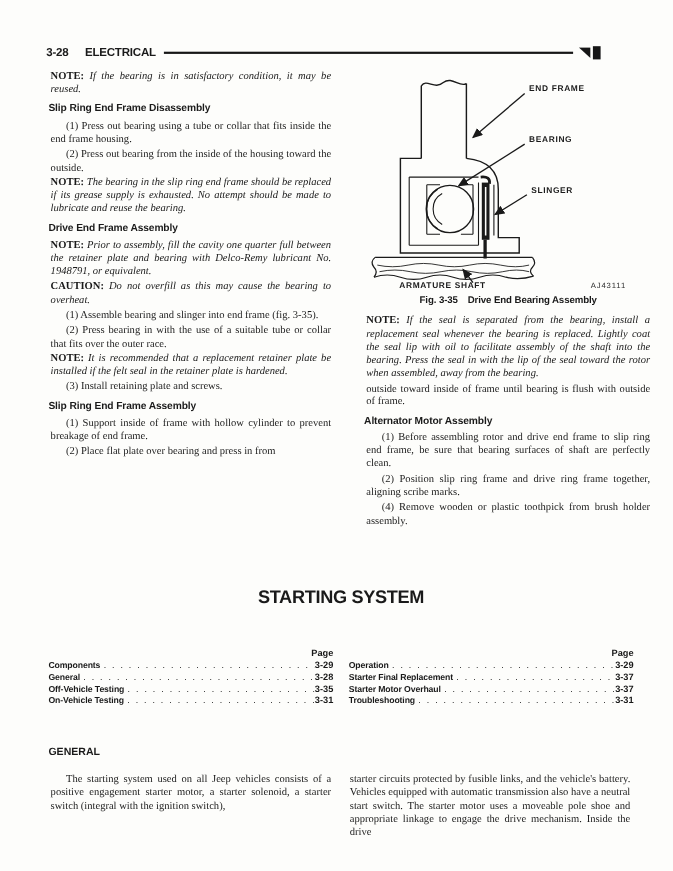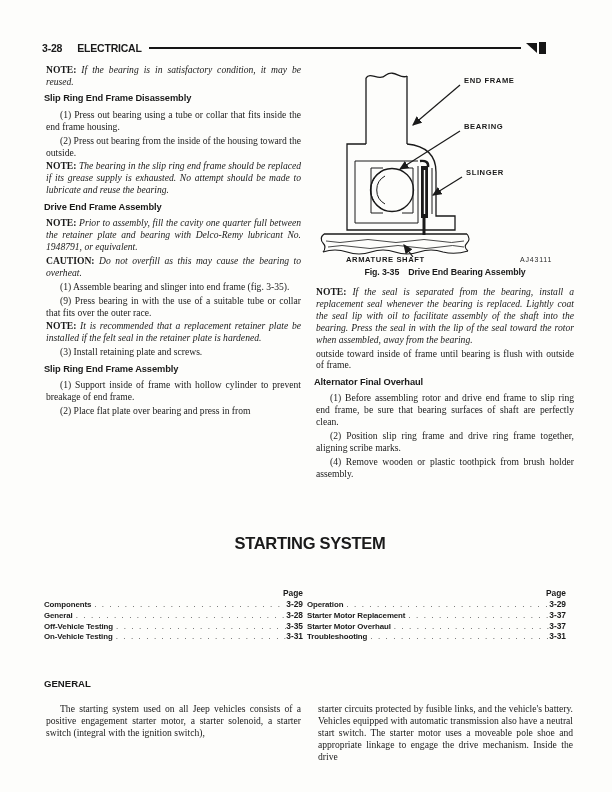--- a/index.html
+++ b/index.html
@@ -23,21 +23,21 @@
   }
   .hdr-sec { margin-left:15px; }
   .hdr-rule { flex:1; height:1.6px; background:#161616; margin:0 5px 0 7px; }
   .tab-icon { display:flex; align-items:flex-start; }
   .tab-tri { width:11px; height:10px; background:#161616; clip-path:polygon(0 0,100% 0,100% 100%); margin-top:1px; }
   .tab-bar { width:7px; height:12px; background:#161616; margin-left:2px; }
 
   
   .col { position:absolute; top:62px; width:259px; }
   .col-left  { left:44px; }
-  .col-right { left:314px; width:262px; }
+  .col-right { left:331px; width:262px; }
 
   p.body {
     font-size:9.6px; line-height:11.9px;
     text-align:justify; margin:2px;
   }
   p.step { text-indent:14px; }
   .note { margin:5px 0 5px; }
   .nlabel { font-weight:bold; }
   .ntext  { font-style:italic; }
   h3.sub {
@@ -57,21 +57,21 @@
   }
   .caption .cap-fig { margin-right:9px; }
 
   
   .starting { position:absolute; left:44px; top:534px; width:532px; }
   .big-title {
     text-align:center;
     font:bold 16.5px/18px "Liberation Sans", sans-serif;
     letter-spacing:-0.3px;
   }
-  .toc { display:flex; gap:4px; margin-top:36px;align-items:flex-end; }
+  .toc { display:flex; gap:14px; margin-top:36px;align-items:flex-end; }
   .toc-col { width:259px; }
   .toc-pagehdr {
     text-align:right;
     font:bold 8.4px/10px "Liberation Sans", sans-serif;
     margin-bottom:1px;
   }
   .toc-row { display:flex; align-items:baseline; height:10.8px; }
   .toc-label { font:bold 7.9px "Liberation Sans", sans-serif; letter-spacing:-0.1px; white-space:nowrap; }
   .leader { flex:1; overflow:hidden; white-space:nowrap; font:8px "Liberation Sans", sans-serif; letter-spacing:1.6px; padding:0 3px; }
   .toc-page { font:bold 8.4px "Liberation Sans", sans-serif; }
@@ -100,21 +100,21 @@
   <div class="col col-left">
     <p class="body note"><span class="nlabel">NOTE:</span> <span class="ntext">If the bearing is in satisfactory condition, it may be reused.</span></p>
     <h3 class="sub">Slip Ring End Frame Disassembly</h3>
     <p class="body step">(1) Press out bearing using a tube or collar that fits inside the end frame housing.</p>
     <p class="body step">(2) Press out bearing from the inside of the housing toward the outside.</p>
     <p class="body note"><span class="nlabel">NOTE:</span> <span class="ntext">The bearing in the slip ring end frame should be replaced if its grease supply is exhausted. No attempt should be made to lubricate and reuse the bearing.</span></p>
     <h3 class="sub">Drive End Frame Assembly</h3>
     <p class="body note"><span class="nlabel">NOTE:</span> <span class="ntext">Prior to assembly, fill the cavity one quarter full between the retainer plate and bearing with Delco-Remy lubricant No. 1948791, or equivalent.</span></p>
     <p class="body note"><span class="nlabel">CAUTION:</span> <span class="ntext">Do not overfill as this may cause the bearing to overheat.</span></p>
     <p class="body step">(1) Assemble bearing and slinger into end frame (fig. 3-35).</p>
-    <p class="body step">(9) Press bearing in with the use of a suitable tube or collar that fits over the outer race.</p>
+    <p class="body step">(2) Press bearing in with the use of a suitable tube or collar that fits over the outer race.</p>
     <p class="body note"><span class="nlabel">NOTE:</span> <span class="ntext">It is recommended that a replacement retainer plate be installed if the felt seal in the retainer plate is hardened.</span></p>
     <p class="body step">(3) Install retaining plate and screws.</p>
     <h3 class="sub">Slip Ring End Frame Assembly</h3>
     <p class="body step">(1) Support inside of frame with hollow cylinder to prevent breakage of end frame.</p>
     <p class="body step">(2) Place flat plate over bearing and press in from</p>
   </div>
 
   <div class="col col-right">
 
     <div class="figure-wrap">
@@ -177,21 +177,21 @@
         <text class="fig-code" x="206" y="198">AJ43111</text>
       </svg>
     </div>
 
     <div class="caption">
       <span class="cap-fig">Fig. 3-35</span><span>Drive End Bearing Assembly</span>
     </div>
 
     <p class="body note"><span class="nlabel">NOTE:</span> <span class="ntext">If the seal is separated from the bearing, install a replacement seal whenever the bearing is replaced. Lightly coat the seal lip with oil to facilitate assembly of the shaft into the bearing. Press the seal in with the lip of the seal toward the rotor when assembled, away from the bearing.</span></p>
     <p class="body">outside toward inside of frame until bearing is flush with outside of frame.</p>
-    <h3 class="sub">Alternator Final Overhaul</h3>
+    <h3 class="sub">Alternator Motor Assembly</h3>
     <p class="body step">(1) Before assembling rotor and drive end frame to slip ring end frame, be sure that bearing surfaces of shaft are perfectly clean.</p>
     <p class="body step">(2) Position slip ring frame and drive ring frame together, aligning scribe marks.</p>
     <p class="body step">(4) Remove wooden or plastic toothpick from brush holder assembly.</p>
   </div>
 
   <div class="starting">
     <div class="big-title">STARTING SYSTEM</div>
     <div class="toc">
       <div class="toc-col">
         <div class="toc-pagehdr">Page</div>
@@ -217,21 +217,21 @@
           </div>
       </div>
       <div class="toc-col">
         <div class="toc-pagehdr">Page</div>
         <div class="toc-row">
             <span class="toc-label">Operation</span>
             <span class="leader">. . . . . . . . . . . . . . . . . . . . . . . . . . . . . . . . . . . . . . . . . . . . . . . . . . . . . . . . . . . . . . . . . . . . . . . . . . . . . . . . . . . . . . . . . . </span>
             <span class="toc-page">3-29</span>
           </div>
         <div class="toc-row">
-            <span class="toc-label">Starter Motor Replacement</span>
+            <span class="toc-label">Starter Final Replacement</span>
             <span class="leader">. . . . . . . . . . . . . . . . . . . . . . . . . . . . . . . . . . . . . . . . . . . . . . . . . . . . . . . . . . . . . . . . . . . . . . . . . . . . . . . . . . . . . . . . . . </span>
             <span class="toc-page">3-37</span>
           </div>
         <div class="toc-row">
             <span class="toc-label">Starter Motor Overhaul</span>
             <span class="leader">. . . . . . . . . . . . . . . . . . . . . . . . . . . . . . . . . . . . . . . . . . . . . . . . . . . . . . . . . . . . . . . . . . . . . . . . . . . . . . . . . . . . . . . . . . </span>
             <span class="toc-page">3-37</span>
           </div>
         <div class="toc-row">
             <span class="toc-label">Troubleshooting</span>

